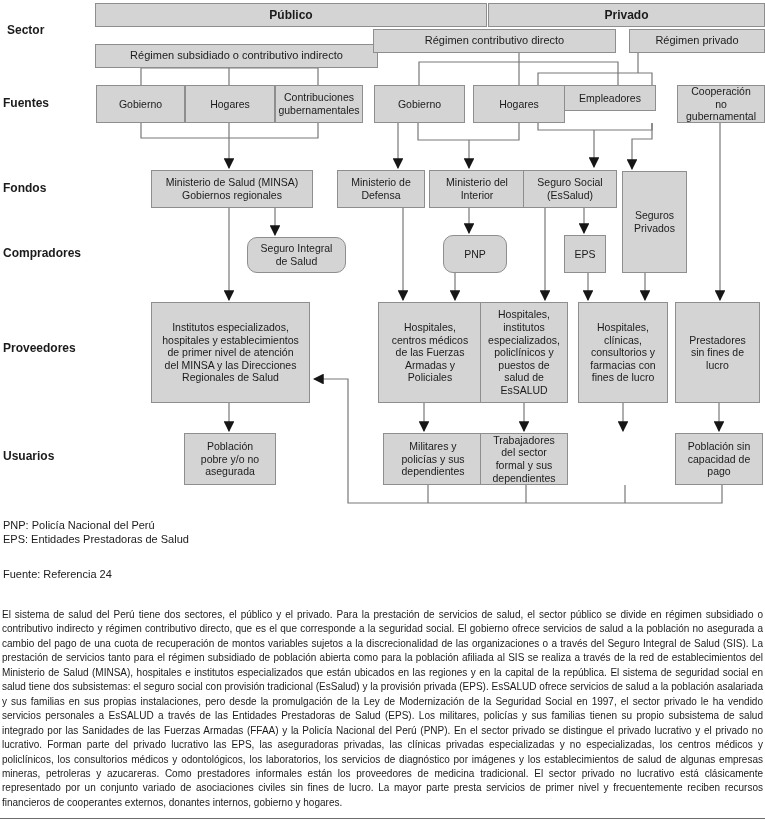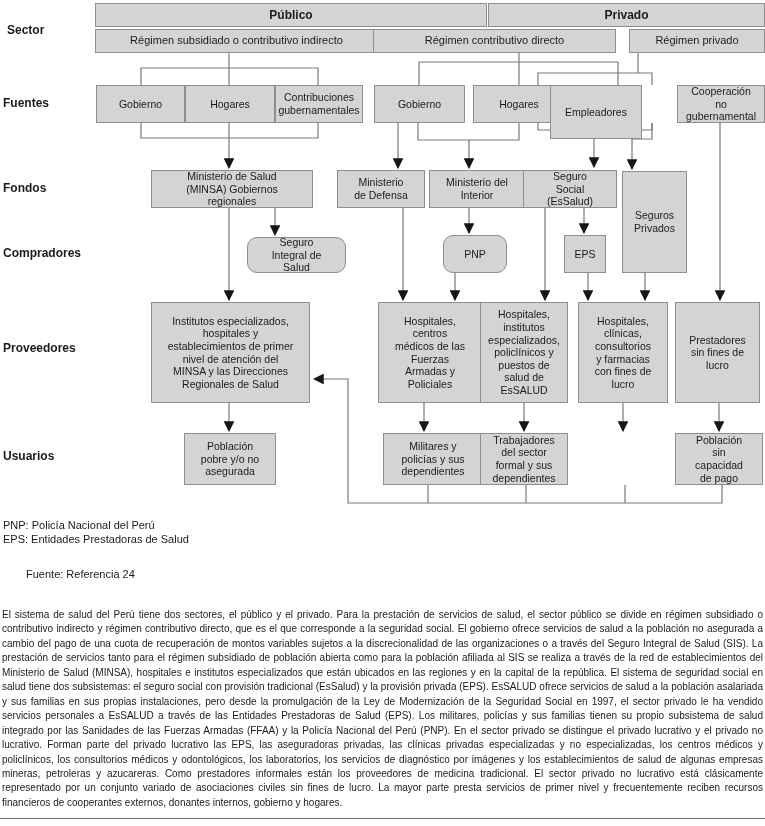--- a/index.html
+++ b/index.html
@@ -4,27 +4,27 @@
 <style>
   :root{
     --fill:#d4d4d4; --bd:#8e8e8e; --line:#787878; --arrow:#161616; --ink:#1b1b1b;
   }
   html,body{margin:0;padding:0;background:#ffffff;}
   .page{position:relative;width:765px;height:826px;background:#fff;
         font-family:"Liberation Sans", sans-serif;color:var(--ink);overflow:hidden;}
   svg.wires{position:absolute;left:0;top:0;z-index:0;}
   .bx{position:absolute;box-sizing:border-box;background:var(--fill);border:1px solid var(--bd);
       display:flex;align-items:center;justify-content:center;text-align:center;
-      font-size:10.5px;line-height:1.2;padding:1px 14px;z-index:2;}
+      font-size:10.5px;line-height:1.2;padding:1px 8px;z-index:2;}
   .hdr{font-weight:bold;font-size:12px;}
   .reg{font-size:11px;}
   .rnd{border-radius:10px;}
   .rowlab{position:absolute;font-weight:bold;font-size:12px;z-index:2;}
   .fn{position:absolute;font-size:11px;line-height:14px;white-space:pre-line;z-index:2;}
-  .src{position:absolute;font-size:11px;z-index:2;margin-left:23px;}
+  .src{position:absolute;font-size:11px;z-index:2;}
   .para{position:absolute;font-size:10px;line-height:14.45px;text-align:justify;z-index:2;margin-top:16px;}
   .rule{position:absolute;left:0;width:765px;border-top:1.5px solid #6b6b6b;z-index:2;}
 </style>
 </head>
 <body>
 
 <div class="page">
 
   <svg class="wires" width="765" height="826">
     <defs>
@@ -80,30 +80,30 @@
   <div class="rowlab" style="left:7px;top:23px">Sector</div>
   <div class="rowlab" style="left:3px;top:96px">Fuentes</div>
   <div class="rowlab" style="left:3px;top:181px">Fondos</div>
   <div class="rowlab" style="left:3px;top:246px">Compradores</div>
   <div class="rowlab" style="left:3px;top:341px">Proveedores</div>
   <div class="rowlab" style="left:3px;top:449px">Usuarios</div>
 
   <div class="bx hdr" style="left:95px;top:3px;width:392px;height:24px">Público</div>
   <div class="bx hdr" style="left:488px;top:3px;width:277px;height:24px">Privado</div>
 
-  <div class="bx reg" style="left:95px;top:29px;width:283px;height:24px">Régimen subsidiado o contributivo indirecto</div>
+  <div class="bx reg" style="left:95px;top:44px;width:283px;height:24px">Régimen subsidiado o contributivo indirecto</div>
   <div class="bx reg" style="left:373px;top:29px;width:243px;height:24px">Régimen contributivo directo</div>
   <div class="bx reg" style="left:629px;top:29px;width:136px;height:24px">Régimen privado</div>
 
   <div class="bx" style="left:96px;top:85px;width:89px;height:38px">Gobierno</div>
   <div class="bx" style="left:185px;top:85px;width:90px;height:38px">Hogares</div>
   <div class="bx" style="left:275px;top:85px;width:88px;height:38px">Contribuciones gubernamentales</div>
   <div class="bx" style="left:374px;top:85px;width:91px;height:38px">Gobierno</div>
   <div class="bx" style="left:473px;top:85px;width:92px;height:38px">Hogares</div>
-  <div class="bx" style="left:550px;top:85px;width:92px;height:54px">Empleadores</div>
+  <div class="bx" style="left:564px;top:85px;width:92px;height:26px">Empleadores</div>
   <div class="bx" style="left:677px;top:85px;width:88px;height:38px">Cooperación no gubernamental</div>
 
   <div class="bx" style="left:151px;top:170px;width:162px;height:38px">Ministerio de Salud (MINSA) Gobiernos regionales</div>
   <div class="bx" style="left:337px;top:170px;width:88px;height:38px">Ministerio de Defensa</div>
   <div class="bx" style="left:429px;top:170px;width:96px;height:38px">Ministerio del Interior</div>
   <div class="bx" style="left:523px;top:170px;width:94px;height:38px">Seguro Social (EsSalud)</div>
   <div class="bx" style="left:622px;top:171px;width:65px;height:102px">Seguros Privados</div>
 
   <div class="bx rnd" style="left:247px;top:237px;width:99px;height:36px">Seguro Integral de Salud</div>
   <div class="bx rnd" style="left:443px;top:235px;width:64px;height:38px">PNP</div>

